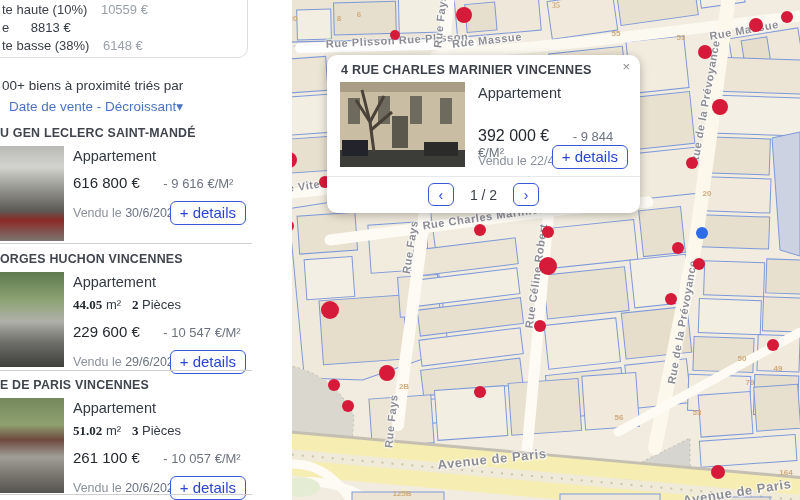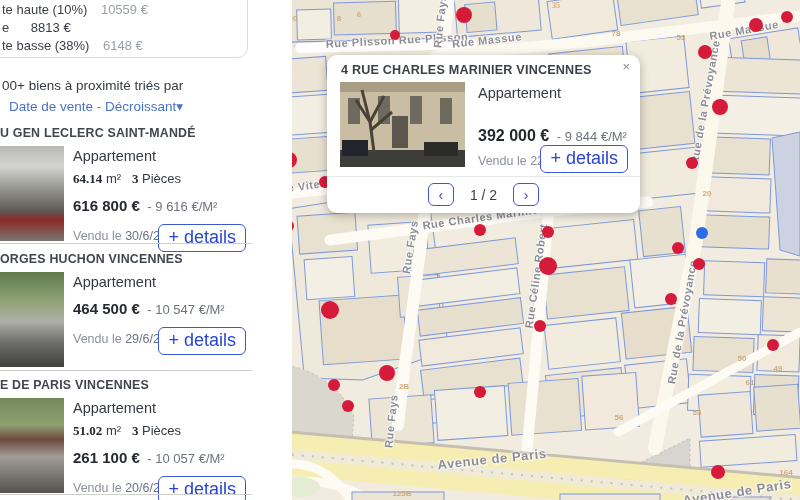--- a/index.html
+++ b/index.html
@@ -35,21 +35,21 @@
   #popup .p-sold{position:absolute;left:151px;top:99px;font-size:12.5px;color:#8b919b;}
   #popup .p-details{position:absolute;right:12px;top:90px;}
   #popup .p-div{position:absolute;left:0;top:121px;width:100%;height:1px;background:#e6e8eb;}
   #popup .p-pager{position:absolute;left:0;top:128px;width:100%;display:flex;align-items:center;justify-content:center;gap:16px;}
   .pg-btn{width:26px;height:23px;border:1.5px solid #3a57d9;border-radius:6px;background:#fff;color:#2945d4;
     display:flex;align-items:center;justify-content:center;font-size:14px;cursor:pointer;box-sizing:border-box;}
   .pg-num{font-size:14px;color:#3a3f47;}
 
   .num{font-family:"Liberation Serif",serif;font-weight:bold;color:#24292f;}
   .btn-details{display:inline-block;border:1.5px solid #3a57d9;border-radius:6px;background:#fff;color:#2945d4;
-    font-size:18px;padding:2px 9px 3px;cursor:pointer;white-space:nowrap;}
+    font-size:15px;padding:2px 9px 3px;cursor:pointer;white-space:nowrap;}
 
   
   #sidebar{position:absolute;left:0;top:0;width:292px;height:500px;background:#fff;z-index:40;}
   #est-card{position:absolute;left:-16px;top:-62px;width:262px;height:118px;border:1px solid #ddd;border-radius:10px;background:#fff;}
   .est-row{position:absolute;left:2px;font-size:13px;color:#3c4048;white-space:nowrap;}
   .est-row .lab{margin-right:10px;}
   .est-val-muted{color:#9aa0a8;}
   .est-val-dark{color:#343a42;margin-left:8px;}
   #results-line{position:absolute;left:2px;top:78px;font-size:13.5px;color:#343a42;}
   #sort-line{position:absolute;left:9px;top:98px;font-size:13.5px;color:#4a72c4;cursor:pointer;}
@@ -57,21 +57,21 @@
   .card-title{font-size:12.4px;font-weight:bold;color:#41454d;letter-spacing:.2px;white-space:nowrap;}
   .card-row{position:relative;margin-top:6px;height:98px;}
   .thumb{position:absolute;left:0;top:0;width:64px;height:95px;}
   .t1{background:linear-gradient(180deg,#b9b9b5 0%,#d3d3cf 22%,#8e8e88 48%,#5d5a55 68%,#8a2a26 78%,#7b7672 100%);}
   .t2{background:linear-gradient(180deg,#5f7a4e 0%,#8ea374 30%,#b0b0aa 52%,#6e6e6a 74%,#3f3f3b 100%);}
   .t3{background:linear-gradient(180deg,#74895c 0%,#8fa070 28%,#6e4a40 44%,#a09e97 62%,#6f6d66 86%,#55534e 100%);}
   .info{position:absolute;left:73px;top:0;right:4px;}
   .i-type{font-size:14.5px;color:#343a42;margin-top:2px;}
   .i-area{font-size:13px;color:#343a42;margin-top:7px;}
   .i-price{font-size:13px;color:#6d737d;margin-top:10px;}
-  .price-big{font-size:15px;font-weight:bold;color:#24292f;margin-right:4px;}
+  .price-big{font-size:15px;font-weight:normal;color:#24292f;margin-right:20px;}
   .i-bottom{position:relative;margin-top:10px;height:26px;}
   .i-sold{position:absolute;left:0;top:5px;font-size:12.5px;color:#8b919b;}
   .i-sold .d{color:#6b7280;}
   .i-bottom .btn-details{position:absolute;right:2px;top:0;}
   .divider{position:absolute;left:0;width:252px;height:1px;background:#cfcfcf;}
 </style>
 </head>
 <body>
 
 <div id="stage">
@@ -224,29 +224,29 @@
       <div class="street-label" style="left: 536px; top: 276px; font-size: 11px; transform: translate(-50%, -50%) rotate(-82deg);">Rue Céline Robert</div>
       <div class="street-label" style="left: 705px; top: 102px; font-size: 11px; transform: translate(-50%, -50%) rotate(-80deg);">Rue de la Prévoyance</div>
       <div class="street-label" style="left: 682px; top: 322px; font-size: 11px; transform: translate(-50%, -50%) rotate(-80deg);">Rue de la Prévoyance</div>
       <div class="street-label" style="left: 492px; top: 459px; font-size: 13px; transform: translate(-50%, -50%) rotate(-6deg);">Avenue de Paris</div>
       <div class="street-label" style="left: 737px; top: 492px; font-size: 13px; transform: translate(-50%, -50%) rotate(-9deg);">Avenue de Paris</div>
       <div class="street-label" style="left: 268px; top: 487px; font-size: 10px; transform: translate(-50%, -50%) rotate(-80deg);">ille</div>
       <div class="house-number" style="left: 293px; top: 18px; transform: translate(-50%, -50%);">20</div>
       <div class="house-number" style="left: 339px; top: 18px; transform: translate(-50%, -50%);">8</div>
       <div class="house-number" style="left: 359px; top: 14px; transform: translate(-50%, -50%);">6</div>
       <div class="house-number" style="left: 556px; top: 5px; transform: translate(-50%, -50%); font-family: Liberation Serif, serif;">35</div>
-      <div class="house-number" style="left: 616px; top: 33px; transform: translate(-50%, -50%);">78</div>
+      <div class="house-number" style="left: 616px; top: 33px; transform: translate(-50%, -50%);">55</div>
       <div class="house-number" style="left: 681px; top: 37px; transform: translate(-50%, -50%);">53</div>
       <div class="house-number" style="left: 707px; top: 193px; transform: translate(-50%, -50%);">20</div>
       <div class="house-number" style="left: 404px; top: 386px; transform: translate(-50%, -50%);">2B</div>
       <div class="house-number" style="left: 619px; top: 417px; transform: translate(-50%, -50%);">56</div>
       <div class="house-number" style="left: 697px; top: 412px; transform: translate(-50%, -50%);">53</div>
       <div class="house-number" style="left: 742px; top: 358px; transform: translate(-50%, -50%);">50</div>
       <div class="house-number" style="left: 778px; top: 368px; transform: translate(-50%, -50%);">49</div>
-      <div class="house-number" style="left: 750px; top: 382px; transform: translate(-50%, -50%);">61</div>
+      <div class="house-number" style="left: 750px; top: 382px; transform: translate(-50%, -50%);">79</div>
       <div class="house-number" style="left: 786px; top: 472px; transform: translate(-50%, -50%);">164</div>
       <div class="house-number" style="left: 402px; top: 493px; transform: translate(-50%, -50%);">125B</div>
     </div>
   <div id="markers-layer">
       <div class="marker" style="left: 390px; top: 30px; width: 10px; height: 10px;"></div>
       <div class="marker" style="left: 456px; top: 7px; width: 16px; height: 16px;"></div>
       <div class="marker" style="left: 749px; top: 18px; width: 14px; height: 14px;"></div>
       <div class="marker" style="left: 698px; top: 45px; width: 14px; height: 14px;"></div>
       <div class="marker" style="left: 781px; top: 11px; width: 12px; height: 12px;"></div>
       <div class="marker" style="left: 712px; top: 99px; width: 16px; height: 16px;"></div>
@@ -342,24 +342,20 @@
     <div id="sort-line">
       <span>Date de vente - Décroissant</span><span>▾</span>
     </div>
 
     <div class="card" style="top:126px">
       <div class="card-title">U GEN LECLERC SAINT-MANDÉ</div>
       <div class="card-row">
         <div class="thumb t1"></div>
         <div class="info">
           <div class="i-type">Appartement</div>
-          <div class="i-area">
-            <span class="num">64.14</span>&nbsp;<span>m²</span>&nbsp;&nbsp;
-            <span class="num">3</span>&nbsp;<span>Pièces</span>
-          </div>
           <div class="i-price">
             <span class="price-big">616 800 €</span>
             <span>- 9 616 €/M²</span>
           </div>
           <div class="i-bottom">
             <div class="i-sold">
               <span>Vendu le</span> <span class="d">30/6/2022</span>
             </div>
             <div class="btn-details">+ details</div>
           </div>
@@ -367,22 +363,26 @@
       </div>
     </div>
     <div class="divider" style="top:243px"></div>
 
     <div class="card" style="top:252px">
       <div class="card-title">ORGES HUCHON VINCENNES</div>
       <div class="card-row">
         <div class="thumb t2"></div>
         <div class="info">
           <div class="i-type">Appartement</div>
+          <div class="i-area">
+            <span class="num">44.05</span>&nbsp;<span>m²</span>&nbsp;&nbsp;
+            <span class="num">2</span>&nbsp;<span>Pièces</span>
+          </div>
           <div class="i-price">
-            <span class="price-big">464 500 €</span>
+            <span class="price-big">229 600 €</span>
             <span>- 10 547 €/M²</span>
           </div>
           <div class="i-bottom">
             <div class="i-sold">
               <span>Vendu le</span> <span class="d">29/6/2022</span>
             </div>
             <div class="btn-details">+ details</div>
           </div>
         </div>
       </div>

